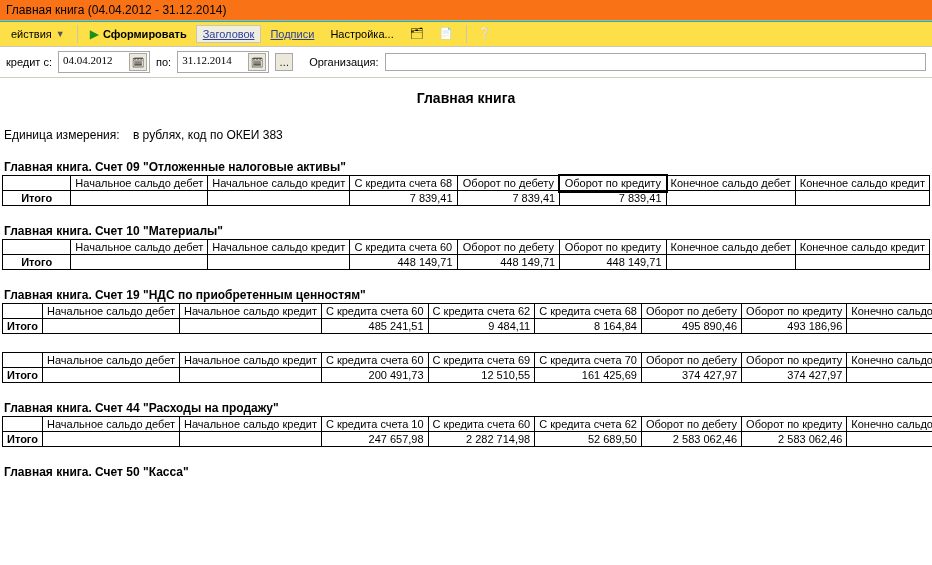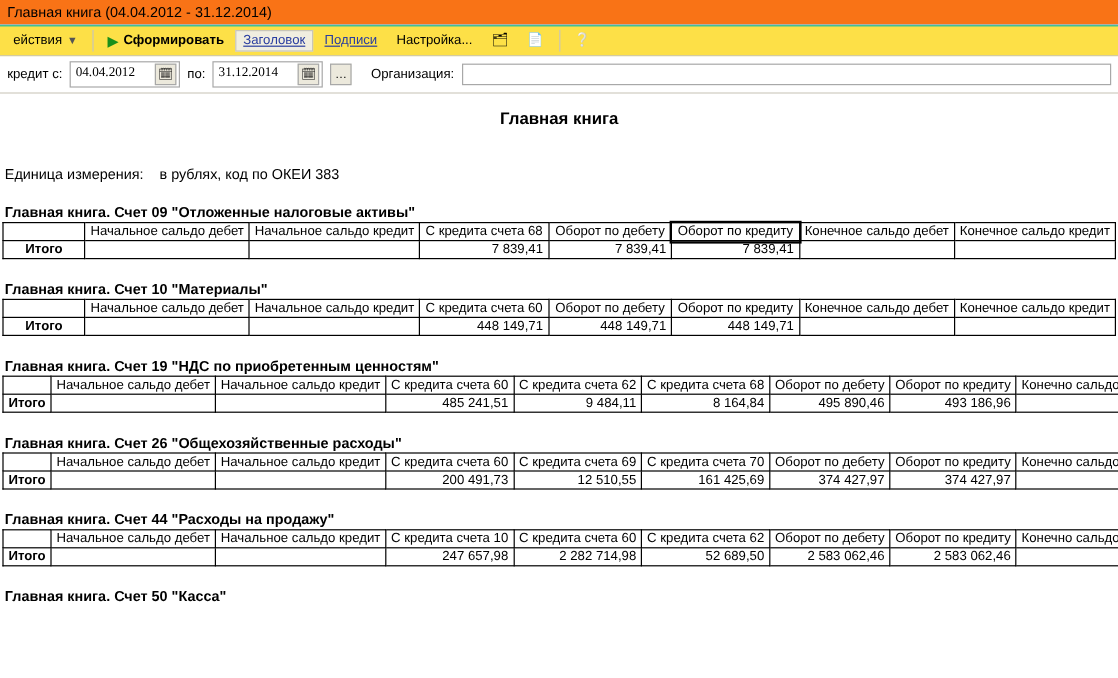--- a/index.html
+++ b/index.html
@@ -13,21 +13,21 @@
 .form-label{font-weight:bold}
 .link{color:#2a3ea0;text-decoration:underline;cursor:pointer}
 .params{background:#fff;padding:4px 6px;border-bottom:1px solid #d0ccc0;display:flex;align-items:center;gap:6px}
 .date-input{border:1px solid #a8a8a8;padding:1px 2px;display:inline-flex;align-items:flex-start;gap:2px;background:#fff}
 .date-input input{border:none;width:62px;font:11px Tahoma;outline:none}
 .mini-btn{border:1px solid #a8a8a8;background:#ece9dc;width:16px;height:16px;display:inline-flex;align-items:center;justify-content:center;cursor:pointer;font-size:10px}
 .org-input{border:1px solid #a8a8a8;flex:1;height:16px;background:#fff}
 .report{padding:6px 2px}
 .r-title{text-align:center;font-weight:bold;font-size:14px;margin-top:6px}
 .r-sub{text-align:center;font-weight:bold;font-size:12px}
-.unit{margin:32px 0 6px 2px;font-size:12px}
+.unit{margin:22px 0 6px 2px;font-size:12px}
 .sect{margin-top:18px}
 .sect-title{font-weight:bold;font-size:12px;margin:0 0 1px 2px}
 table{border-collapse:collapse}
 th,td{border:1px solid #000;font-size:11px;padding:1px 4px;text-align:center;white-space:nowrap}
 th{font-weight:normal}
 td.row-label{text-align:center;font-weight:bold;width:130px}
 td.num{text-align:right}
 .sel-cell{outline:2px solid #000}
 .ico{display:inline-block;width:14px;height:14px}
 </style>
@@ -168,21 +168,20 @@
         <td class="num">8 164,84</td>
         <td class="num">495 890,46</td>
         <td class="num">493 186,96</td>
         <td class="num" style="border-right:none">2 </td>
       </tr>
     </tbody>
       </table>
   </div>
 
   <div class="sect">
-    <div class="sect-title">Главная книга. Счет 26 "Общехозяйственные расходы"</div>
     <table>
       <tbody>
           <tr>
         <th style="width:130px"></th>
         <th style="width:100px">Начальное сальдо дебет</th>
         <th style="width:100px">Начальное сальдо кредит</th>
         <th style="width:100px">С кредита счета 60</th>
         <th style="width:100px">С кредита счета 69</th>
         <th style="width:100px">С кредита счета 70</th>
         <th style="width:100px">Оборот по дебету</th>

